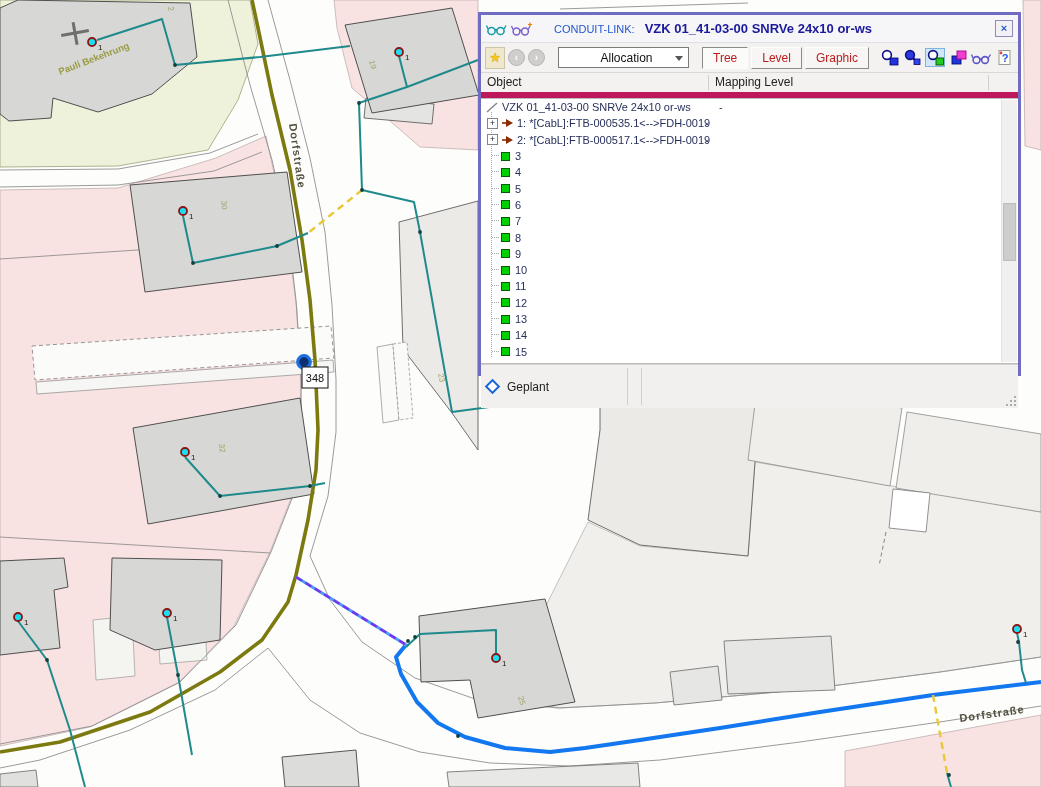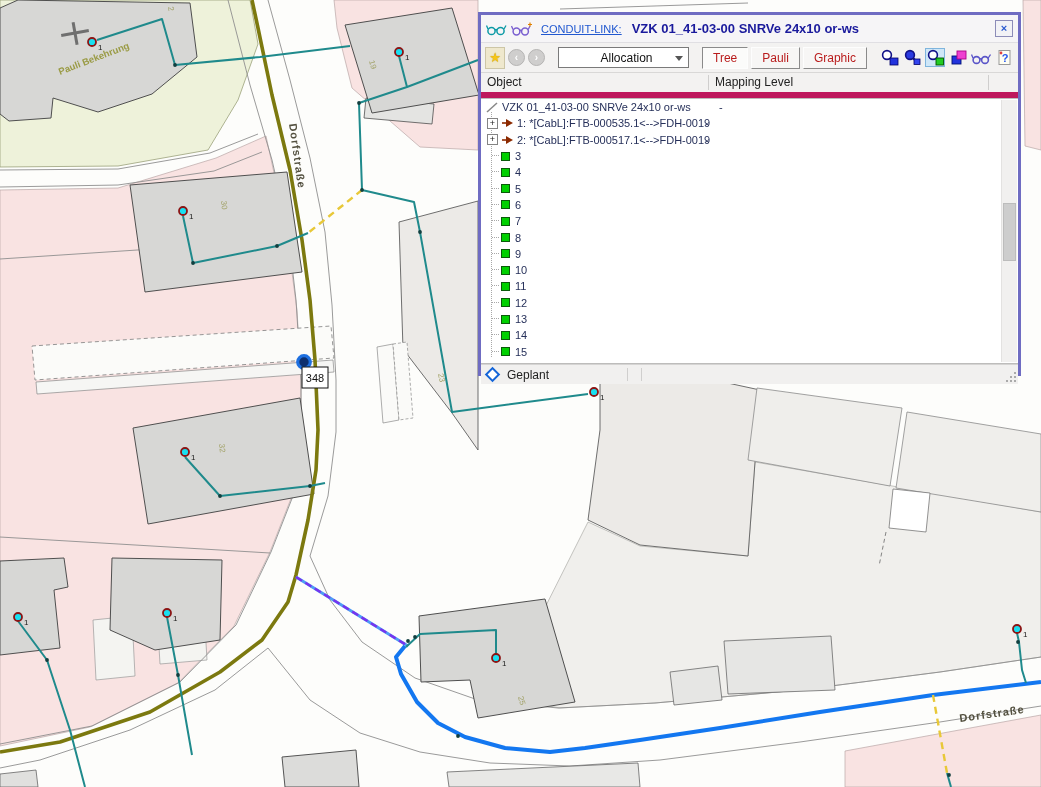--- a/index.html
+++ b/index.html
@@ -4,21 +4,21 @@
 <style>
   html,body{margin:0;padding:0;background:#fff;}
   #stage{position:relative;width:1041px;height:787px;overflow:hidden;font-family:"Liberation Sans",sans-serif;background:#fdfdfb;}
   #map{position:absolute;left:0;top:0;}
 
   
   .dlg{position:absolute;left:478px;top:12px;width:543px;height:364px;box-sizing:border-box;
        border:3px solid #6f6cc2;background:#f2f1f2;box-shadow:inset 0 0 0 1px #c9c7e2;
        font-family:"Liberation Sans",sans-serif;}
   .titlebar{height:27px;display:flex;align-items:center;padding:0 5px;gap:4px;background:#f6f5f7;border-bottom:1px solid #e0dfe3;}
-  .t-prefix{font-size:11px;color:#2158d0;margin-left:4px;white-space:nowrap;text-decoration:underline;}
+  .t-prefix{font-size:11px;color:#2158d0;margin-left:17px;white-space:nowrap;}
   .t-title{font-size:13px;font-weight:bold;color:#1a1a9c;margin-left:6px;white-space:nowrap;}
   .closebox{margin-left:auto;width:16px;height:15px;border:1px solid #8c8cb8;background:#f2f2f6;color:#2a5ad0;
             font-size:11px;font-weight:bold;display:flex;align-items:center;justify-content:center;line-height:1;cursor:default;}
   .toolbar{height:29px;display:flex;align-items:center;padding:0 4px;gap:3px;background:#f3f2f1;}
   .tb-star{width:18px;height:20px;font-size:13px;color:#f5c518;text-shadow:0 0 1px #a88000;
            display:flex;align-items:center;justify-content:center;border:1px solid #cdc6a6;background:#efe8cd;}
   .navbtn{width:15px;height:15px;border-radius:50%;background:#cfcecd;border:1px solid #b5b4b3;color:#fff;
           font-size:10px;display:flex;align-items:center;justify-content:center;font-weight:bold;line-height:1;}
   .dd{width:131px;height:21px;border:1px solid #7a7a7a;background:#fff;display:flex;align-items:center;
       font-size:12px;color:#111;padding-left:6px;position:relative;margin-left:10px;box-sizing:border-box;justify-content:center;}
@@ -40,21 +40,21 @@
   .stub{width:7px;height:1px;border-top:1px dotted #a8a8a8;margin-left:7px;margin-right:2px;}
   .exp{width:9px;height:9px;border:1px solid #848484;background:#fff;margin-left:2px;margin-right:3px;
        display:flex;align-items:center;justify-content:center;font-size:9px;line-height:1;color:#222;box-sizing:content-box;}
   .sq{width:9px;height:9px;background:#00d000;border:1px solid #0a5a0a;margin-right:5px;box-sizing:border-box;}
   .tlabel{color:#26305a;}
   .mdash{position:absolute;left:224px;}
   .mdash.root{left:238px;}
   .vscroll{position:absolute;top:1px;right:1px;bottom:1px;width:15px;background:#f1f0ef;border-left:1px solid #e3e2e1;}
   .vthumb{position:absolute;left:1px;right:1px;top:103px;height:56px;background:#cdcdcd;border:1px solid #bcbcbc;}
   .status{height:19px;background:#f1f0ef;border-top:1px solid #d5d4d3;display:flex;align-items:center;
-          padding:0 6px;font-size:12px;color:#222;position:relative;}
+          padding:12px 6px;font-size:12px;color:#222;position:relative;}
   .sdiamond{width:7px;height:7px;border:2px solid #1565d8;transform:rotate(45deg);background:#fff;margin-right:9px;}
   .ssep{position:absolute;width:1px;top:3px;bottom:3px;background:#d0cfce;}
   .sgrip{position:absolute;right:1px;bottom:1px;width:12px;height:12px;
     background:
       radial-gradient(circle at 2px 10px,#aaa 1px,transparent 1.5px),
       radial-gradient(circle at 6px 10px,#aaa 1px,transparent 1.5px),
       radial-gradient(circle at 10px 10px,#aaa 1px,transparent 1.5px),
       radial-gradient(circle at 6px 6px,#aaa 1px,transparent 1.5px),
       radial-gradient(circle at 10px 6px,#aaa 1px,transparent 1.5px),
       radial-gradient(circle at 10px 2px,#aaa 1px,transparent 1.5px);}
@@ -224,21 +224,21 @@
 
   <div class="toolbar">
     <span class="tb-star">★</span>
     <span class="navbtn">‹</span>
     <span class="navbtn">›</span>
     <div class="dd">
       <span>Allocation</span>
       <span class="chev"></span>
     </div>
     <div class="vbtn first pressed">Tree</div>
-    <div class="vbtn">Pauli</div>
+    <div class="vbtn">Level</div>
     <div class="vbtn">Graphic</div>
     <div class="tb-icons">
       <span class="tico">
         <svg width="19" height="17">
               <circle cx="7" cy="6" r="4.4" fill="#fff" stroke="#111188" stroke-width="1.6"></circle>
               <line x1="10.2" y1="9.2" x2="13.5" y2="12.5" stroke="#111188" stroke-width="2.2"></line>
               <rect x="10" y="9" width="8" height="7" fill="#2233dd" stroke="#000066" stroke-width="0.8"></rect>
             </svg>
       </span>
       <span class="tico">

